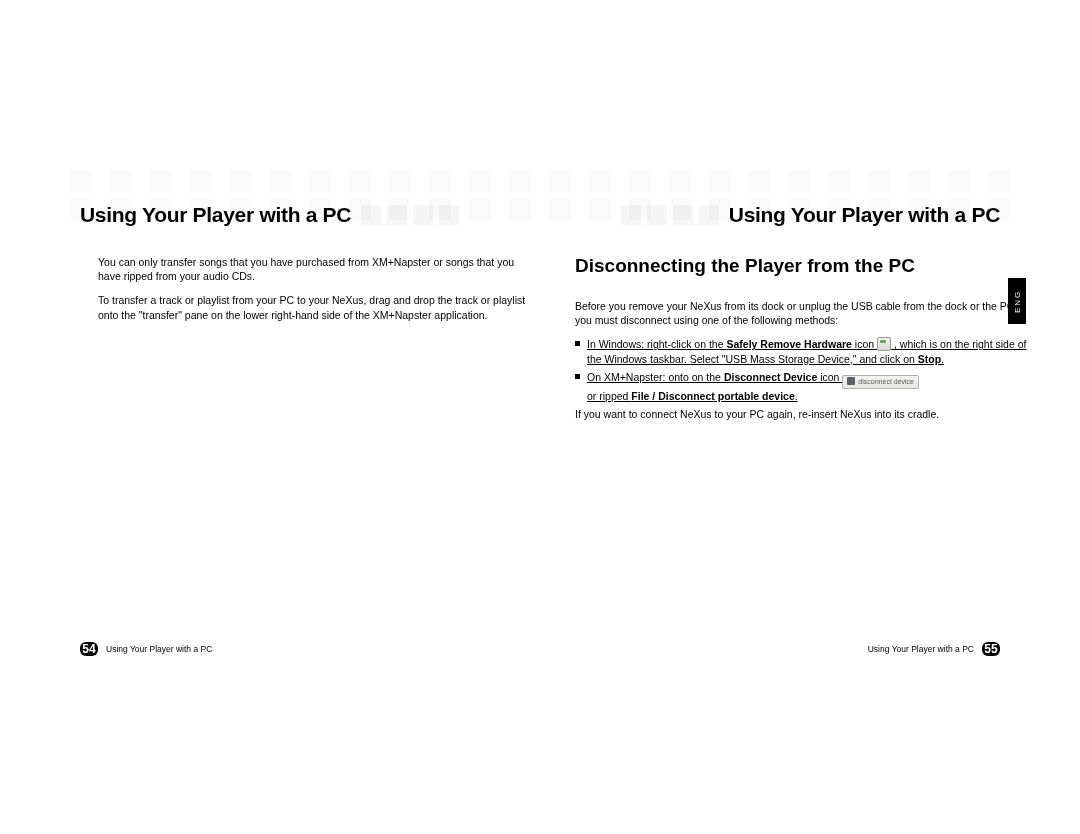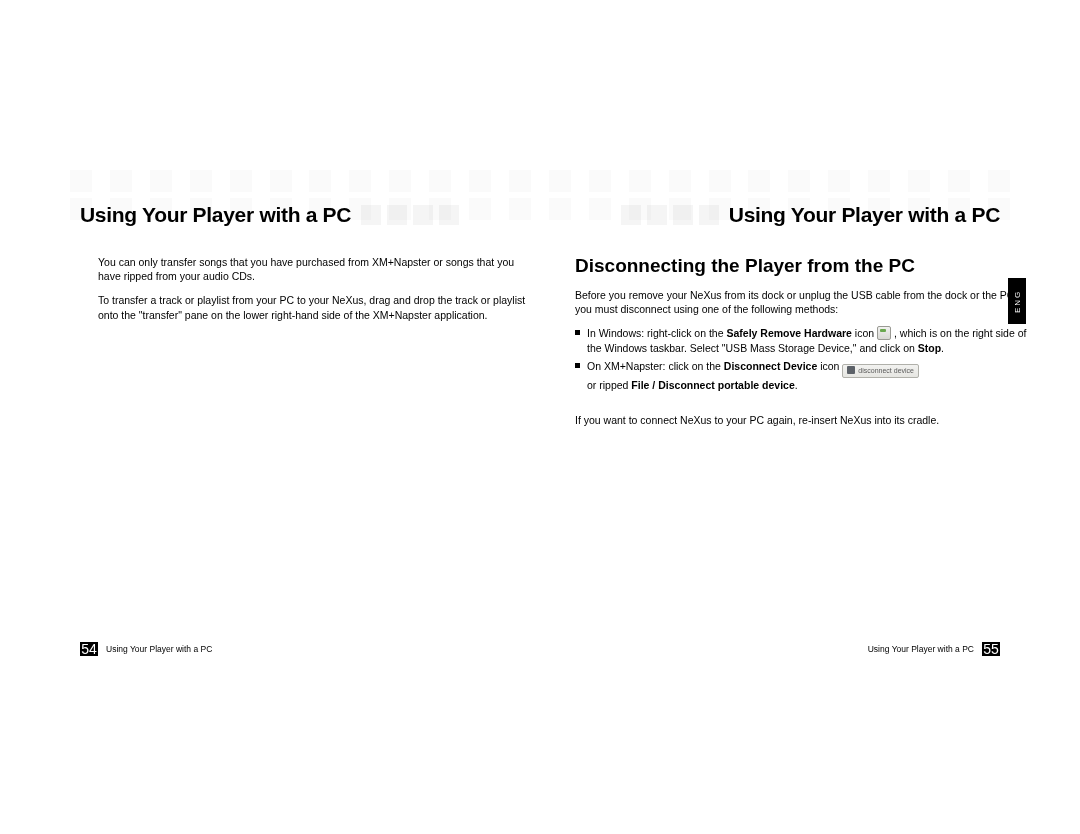--- a/index.html
+++ b/index.html
@@ -59,26 +59,27 @@
   .body, .body-li {
     font-size: 10.5px;
     line-height: 1.35;
     color: #000;
     margin-bottom: 10px;
   }
   .h2 {
     font-size: 19px;
     font-weight: 800;
     color: #000;
-    margin-bottom: 11px;
+    margin-bottom: 22px;
   }
   ul.sqlist {
     list-style: none;
     padding: 0;
-    margin: 0 0 21px 0;
+    margin: 0 0 4px 0;
+    text-decoration: underline;
   }
   ul.sqlist li {
     position: relative;
     padding-left: 12px;
     font-size: 10.5px;
     line-height: 1.35;
     margin-bottom: 4px;
   }
   ul.sqlist li::before {
     content: "";
@@ -159,24 +160,25 @@
     gap: 8px;
   }
   .footer-left  { left: 80px; }
   .footer-right { right: 80px; }
   .pn {
     display: inline-flex;
     width: 18px;
     height: 14px;
     background: #000;
     color: #fff;
-    font-size: 14px;
-    font-weight: 400;
+    font-size: 12px;
+    font-weight: 700;
     align-items: center;
     justify-content: center;
+    border-radius: 6px;
   }
 
   
   .band-grid {
     position: absolute;
     top: 170px;
     left: 70px;
     right: 70px;
     height: 60px;
     display: flex;
@@ -327,21 +329,21 @@
 
   <div class="page page-right">
     <div class="h2">Disconnecting the Player from the PC</div>
     <div class="body">Before you remove your NeXus from its dock or unplug the USB cable from the dock or the PC, you must disconnect using one of the following methods:</div>
 
     <ul class="sqlist">
       <li>
         <span>In Windows: right-click on the </span><b>Safely Remove Hardware</b><span> icon </span><span class="icon-inline icon-hw"></span><span> , which is on the right side of the Windows taskbar. Select "USB Mass Storage Device," and click on </span><b>Stop</b><span>.</span>
       </li>
       <li>
-        <span>On XM+Napster: click on the </span><b>Disconnect Device</b><span> icon </span><span class="icon-inline icon-disc"><span class="g"></span><span>disconnect device</span></span><br><span> or ripped </span><b>File / Disconnect portable device</b><span>.</span>
+        <span>On XM+Napster: onto on the </span><b>Disconnect Device</b><span> icon </span><span class="icon-inline icon-disc"><span class="g"></span><span>disconnect device</span></span><br><span> or ripped </span><b>File / Disconnect portable device</b><span>.</span>
       </li>
     </ul>
 
     <div class="body">If you want to connect NeXus to your PC again, re-insert NeXus into its cradle.</div>
   </div>
 
   <div class="lang-tab">ENG</div>
 
   <div class="footer footer-left">
     <span class="pn">54</span>

